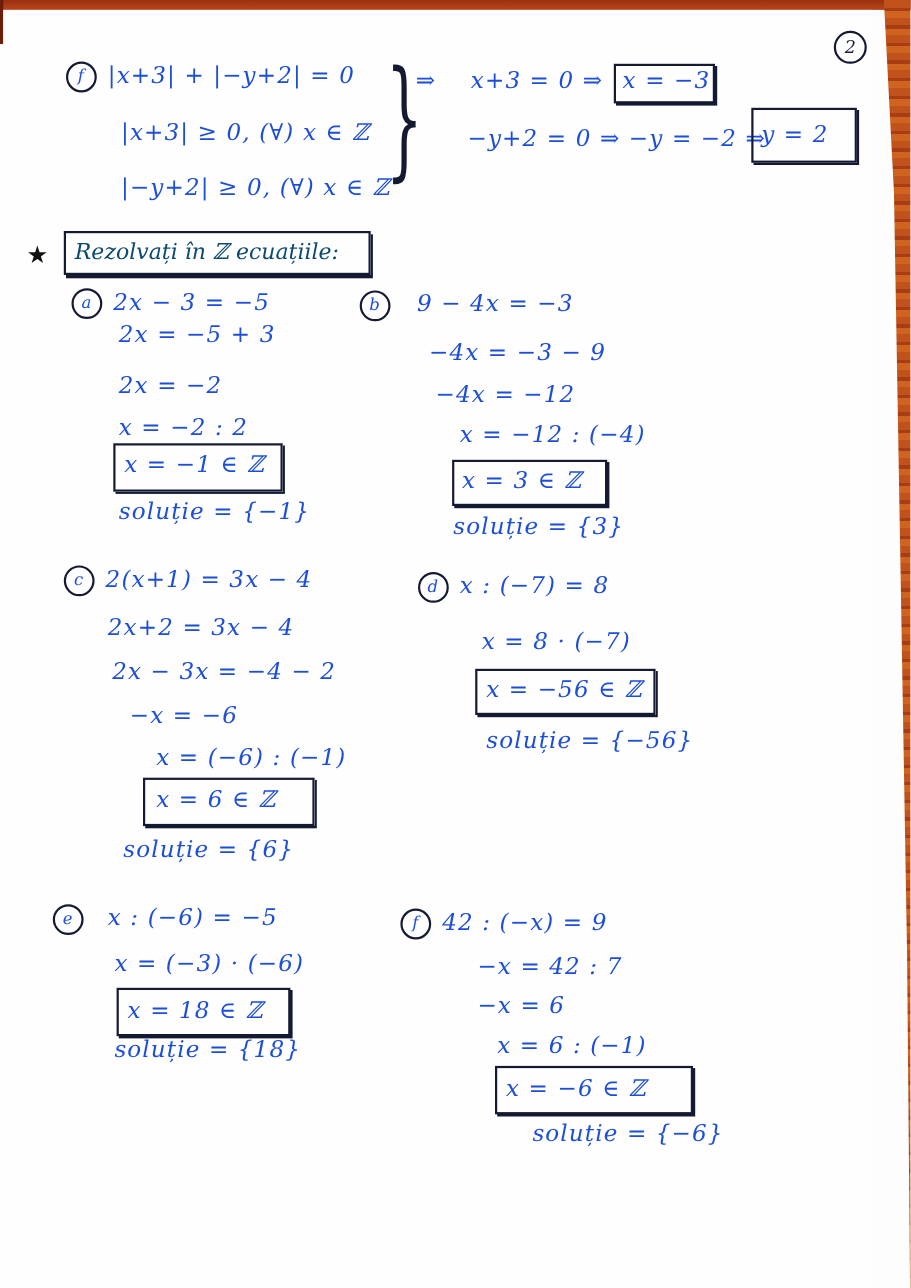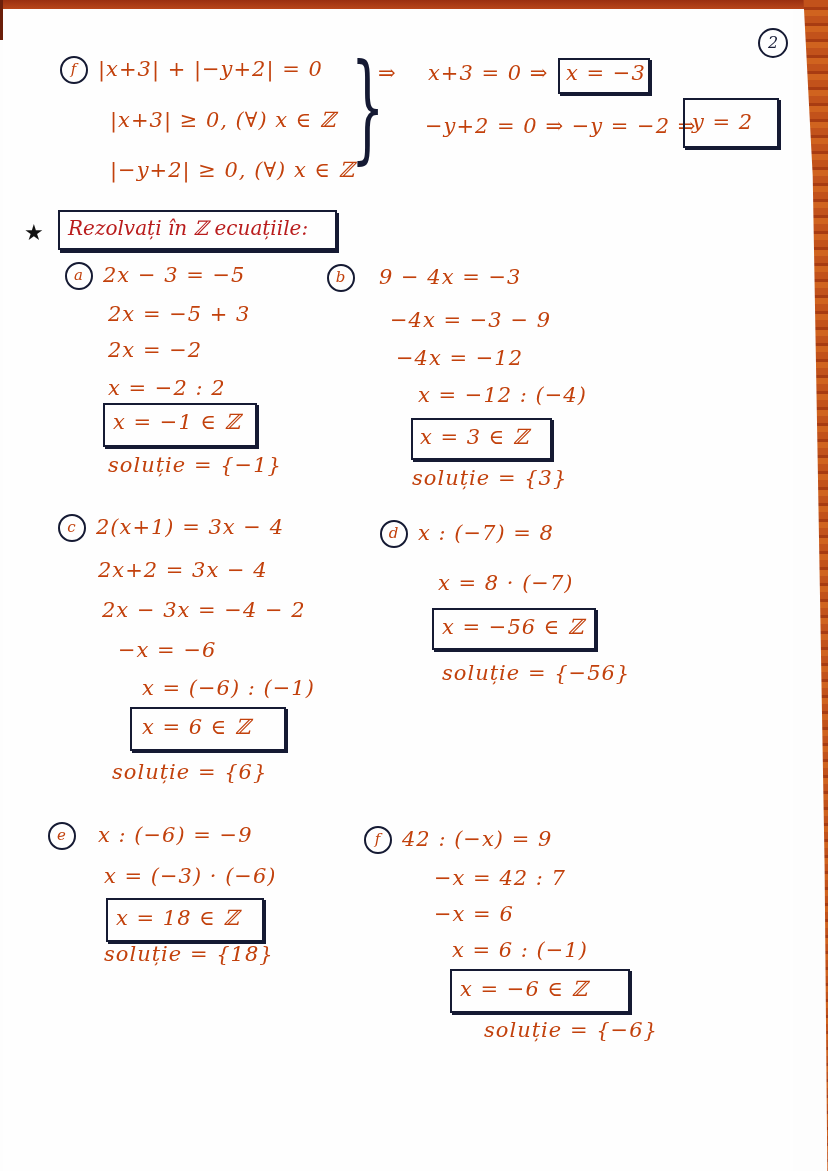--- a/index.html
+++ b/index.html
@@ -6,34 +6,34 @@
   body{width:828px;height:1171px;position:relative;overflow:hidden;background:#fdfdfd;
        font-family:"DejaVu Sans", sans-serif;color:#1a1f3a;}
   .wood-top{position:absolute;left:0;top:0;width:828px;height:9px;
        background:linear-gradient(180deg,#9a2f10,#b8461a);}
   .wood-right{position:absolute;top:0;right:0;width:34px;height:1171px;
        background:repeating-linear-gradient(180deg,#c2521b 0 7px,#a83c12 7px 10px,#d0631f 10px 16px);
        clip-path:polygon(28% 0,100% 0,100% 100%,98% 100%,90% 74%,70% 40%,55% 15%);}
   .wood-left{position:absolute;left:0;top:0;width:3px;height:40px;background:#6b1e0a;}
   .paper{position:absolute;left:3px;top:9px;width:790px;height:1162px;background:#fefefe;}
   .hw{position:absolute;font-family:"DejaVu Serif", serif;font-style:italic;font-size:21px;
-      letter-spacing:1px;white-space:nowrap;color:#c2410c;line-height:1;}
+      letter-spacing:1px;white-space:nowrap;color:#1d4ed8;line-height:1;}
   .circ{display:inline-block;width:24px;height:24px;border:2px solid #151a33;border-radius:50%;
         text-align:center;line-height:23px;font-size:15px;margin-right:10px;vertical-align:middle;}
   .boxed{position:absolute;border:2px solid #151a33;box-shadow:2px 2px 0 #151a33;}
   .page-num{position:absolute;left:758px;top:28px;width:26px;height:26px;border:2px solid #151a33;
        border-radius:50%;text-align:center;line-height:26px;font-family:"DejaVu Serif",serif;
        font-style:italic;font-size:16px;}
   .brace-big{position:absolute;font-family:"DejaVu Serif",serif;font-size:118px;line-height:1;color:#151a33;
        transform:scaleX(0.45);}
   .star{position:absolute;left:24px;top:220px;font-size:22px;color:#111;}
   .header-box{position:absolute;left:58px;top:210px;width:275px;height:36px;border:2px solid #151a33;
        box-shadow:2px 3px 0 #151a33;}
   .header-text{position:absolute;left:68px;top:216px;font-family:"DejaVu Serif",serif;font-style:italic;
-       font-size:20px;color:#b91c1c;}
+       font-size:20px;color:#0c4a6e;}
 </style>
 </head>
 <body>
 
 <div class="wood-top"></div>
 <div class="wood-right"></div>
 <div class="wood-left"></div>
 <div class="paper"></div>
 
 <div class="page-num">2</div>
@@ -54,21 +54,21 @@
 <div class="boxed" style="left:683px;top:98px;width:92px;height:46px;"></div>
 <div class="hw" style="left:692px;top:112px;">y = 2</div>
 
 <div class="star">★</div>
 <div class="header-box"></div>
 <div class="header-text">Rezolvați în ℤ ecuațiile:</div>
 
 <div class="hw" style="left:65px;top:262px;">
   <span class="circ">a</span><span>2x − 3 = −5</span>
 </div>
-<div class="hw" style="left:108px;top:304px;">2x = −5 + 3</div>
+<div class="hw" style="left:108px;top:294px;">2x = −5 + 3</div>
 <div class="hw" style="left:108px;top:340px;">2x = −2</div>
 <div class="hw" style="left:108px;top:378px;">x = −2 : 2</div>
 <div class="boxed" style="left:103px;top:403px;width:150px;height:40px;"></div>
 <div class="hw" style="left:113px;top:412px;">x = −1 ∈ ℤ</div>
 <div class="hw" style="left:108px;top:455px;">soluție = {−1}</div>
 
 <div class="hw" style="left:327px;top:264px;">
   <span class="circ">b</span><span style="margin-left:14px;">9 − 4x = −3</span>
 </div>
 <div class="hw" style="left:390px;top:310px;">−4x = −3 − 9</div>
@@ -91,21 +91,21 @@
 
 <div class="hw" style="left:380px;top:520px;">
   <span class="circ">d</span><span>x : (−7) = 8</span>
 </div>
 <div class="hw" style="left:438px;top:573px;">x = 8 · (−7)</div>
 <div class="boxed" style="left:432px;top:608px;width:160px;height:38px;"></div>
 <div class="hw" style="left:442px;top:617px;">x = −56 ∈ ℤ</div>
 <div class="hw" style="left:442px;top:663px;">soluție = {−56}</div>
 
 <div class="hw" style="left:48px;top:822px;">
-  <span class="circ">e</span><span style="margin-left:12px;">x : (−6) = −9</span>
+  <span class="circ">e</span><span style="margin-left:12px;">x : (−6) = −5</span>
 </div>
 <div class="hw" style="left:104px;top:866px;">x = (−3) · (−6)</div>
 <div class="boxed" style="left:106px;top:898px;width:154px;height:40px;"></div>
 <div class="hw" style="left:116px;top:908px;">x = 18 ∈ ℤ</div>
 <div class="hw" style="left:104px;top:944px;text-align:right;">soluție = {18}</div>
 
 <div class="hw" style="left:364px;top:826px;">
   <span class="circ">f</span><span>42 : (−x) = 9</span>
 </div>
 <div class="hw" style="left:434px;top:868px;">−x = 42 : 7</div>

